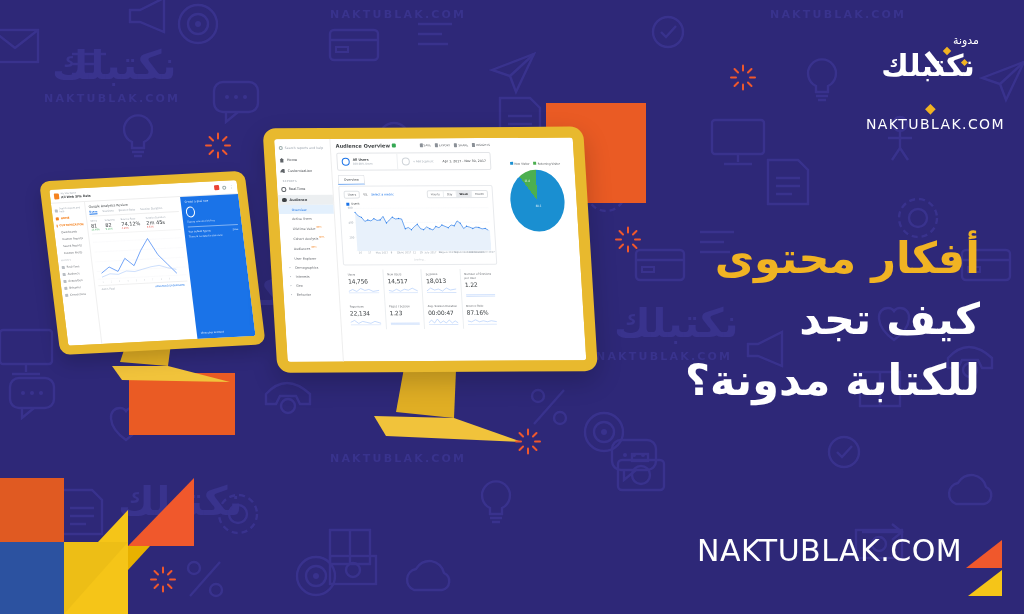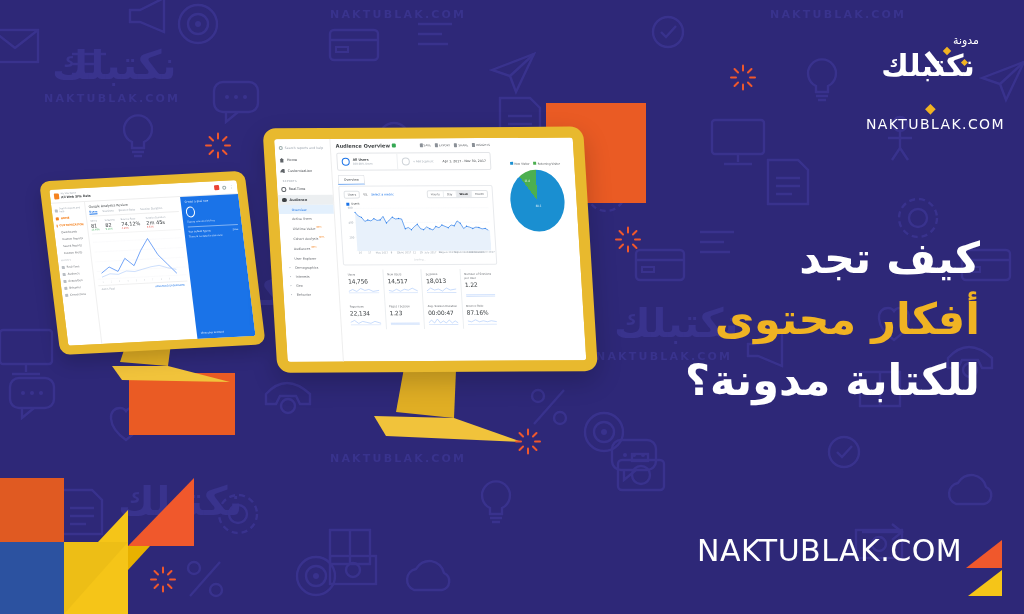--- a/index.html
+++ b/index.html
@@ -806,22 +806,22 @@
             <span class="pl" style="left:46%; top:56%;">88.2</span>
             <span class="pl" style="left:28%; top:16%;">11.8</span>
           </div>
         </div>
       </div>
     </div>
   </div>
 </div>
 
 <div class="headline">
+  <div class="line l2">أفكار محتوى</div>
   <div class="line l1">كيف تجد</div>
-  <div class="line l2">أفكار محتوى</div>
   <div class="line l3">للكتابة مدونة؟</div>
 </div>
 
 <div class="logo">
   <svg width="130" height="62" viewBox="0 0 130 62">
     <text x="100" y="14" fill="#fff" font-size="11" font-family="DejaVu Sans, sans-serif" text-anchor="middle" direction="rtl">مدونة</text>
     <text x="62" y="46" fill="#fff" font-size="30" font-weight="bold" font-family="DejaVu Sans, sans-serif" text-anchor="middle" direction="rtl">نكتبلك</text>
     <g fill="#F0B323">
       <rect x="78" y="18" width="6" height="6" transform="rotate(45 81 21)"></rect>
       <rect x="96" y="30" width="5" height="5" transform="rotate(45 98.5 32.5)"></rect>

